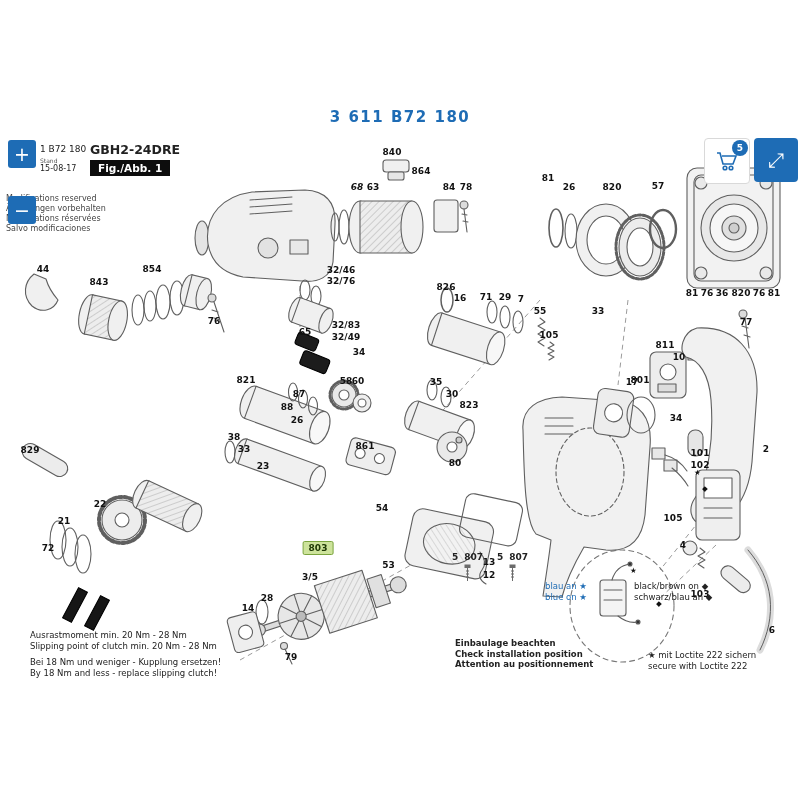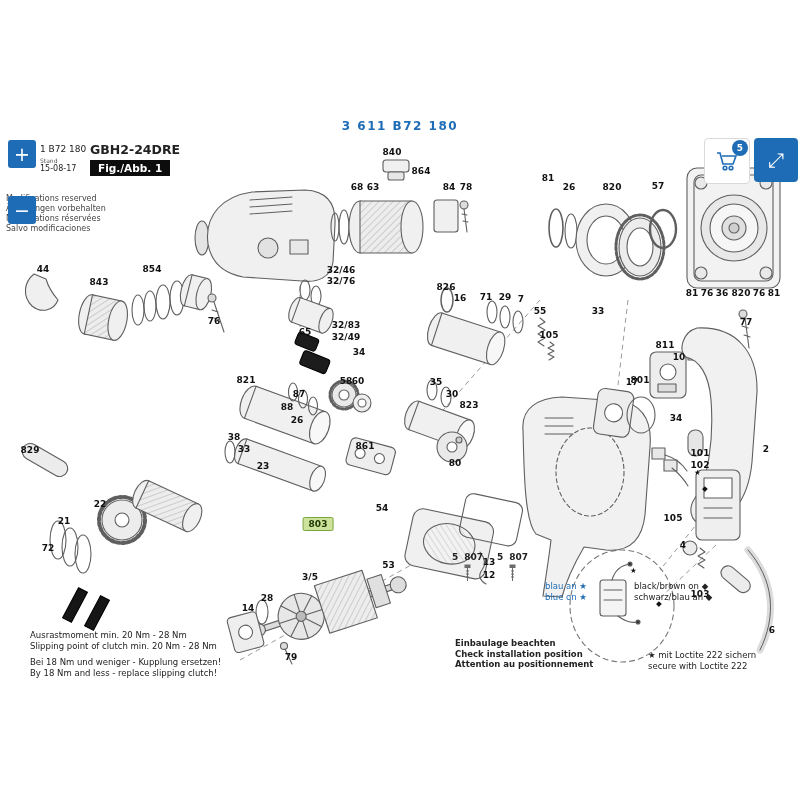--- a/index.html
+++ b/index.html
@@ -3,21 +3,21 @@
 <meta charset="utf-8">
 <style>
   html,body{margin:0;padding:0;background:#fff;}
   body{width:800px;height:800px;position:relative;overflow:hidden;
        font-family:"DejaVu Sans",sans-serif;color:#222;}
   .layer{position:absolute;inset:0;}
   svg.diagram{position:absolute;left:0;top:0;z-index:1;}
   #labels-layer{z-index:3;}
 
   .doc-number{position:absolute;left:0;right:0;top:108px;text-align:center;
-    color:#1e6cb5;font-weight:bold;font-size:12px;letter-spacing:1.5px;z-index:4;margin-top:11px;}
+    color:#1e6cb5;font-weight:bold;font-size:15px;letter-spacing:1.5px;z-index:4;}
 
   .sq-btn{position:absolute;width:28px;height:28px;background:#1e6cb5;color:#fff;
     display:flex;align-items:center;justify-content:center;font-size:19px;
     border-radius:3px;z-index:6;cursor:pointer;user-select:none;}
   .cart-btn{position:absolute;left:704px;top:138px;width:44px;height:44px;background:#fff;
     border:1px solid #d9d9d9;border-radius:4px;z-index:6;display:flex;align-items:center;
     justify-content:center;cursor:pointer;}
   .cart-badge{position:absolute;top:1px;right:1px;width:16px;height:16px;border-radius:50%;
     background:#1e6cb5;color:#fff;font-size:9px;font-weight:bold;display:flex;
     align-items:center;justify-content:center;}
@@ -323,21 +323,21 @@
   </svg>
   <span class="cart-badge">5</span>
 </div>
 <div class="fs-btn">
   <span>⤢</span>
 </div>
 
 <div id="labels-layer" class="layer">
     <span class="plabel" style="left: 392px; top: 152px;">840</span>
     <span class="plabel" style="left: 421px; top: 171px;">864</span>
-    <span class="plabel" style="left: 357px; top: 187px;">68</span>
+    <span class="plabel" style="left: 357px; top: 187px; font-style: italic;">68</span>
     <span class="plabel" style="left: 373px; top: 187px;">63</span>
     <span class="plabel" style="left: 449px; top: 187px;">84</span>
     <span class="plabel" style="left: 466px; top: 187px;">78</span>
     <span class="plabel" style="left: 548px; top: 178px;">81</span>
     <span class="plabel" style="left: 569px; top: 187px;">26</span>
     <span class="plabel" style="left: 612px; top: 187px;">820</span>
     <span class="plabel" style="left: 658px; top: 186px;">57</span>
     <span class="plabel" style="left: 692px; top: 293px;">81</span>
     <span class="plabel" style="left: 707px; top: 293px;">76</span>
     <span class="plabel" style="left: 722px; top: 293px;">36</span>
@@ -377,21 +377,21 @@
     <span class="plabel" style="left: 358px; top: 381px;">60</span>
     <span class="plabel" style="left: 30px; top: 450px;">829</span>
     <span class="plabel" style="left: 234px; top: 437px;">38</span>
     <span class="plabel" style="left: 244px; top: 449px;">33</span>
     <span class="plabel" style="left: 263px; top: 466px;">23</span>
     <span class="plabel" style="left: 100px; top: 504px;">22</span>
     <span class="plabel" style="left: 64px; top: 521px;">21</span>
     <span class="plabel" style="left: 48px; top: 548px;">72</span>
     <span class="plabel" style="left: 382px; top: 508px;">54</span>
     <span class="plabel" style="left: 375px; top: 565px; padding-left: 27px;">53</span>
-    <span class="plabel hl" style="left: 318px; top: 524px;">803</span>
+    <span class="plabel hl" style="left: 318px; top: 548px;">803</span>
     <span class="plabel" style="left: 310px; top: 577px;">3/5</span>
     <span class="plabel" style="left: 248px; top: 608px;">14</span>
     <span class="plabel" style="left: 267px; top: 598px;">28</span>
     <span class="plabel" style="left: 291px; top: 657px;">79</span>
     <span class="plabel" style="left: 489px; top: 562px;">13</span>
     <span class="plabel" style="left: 489px; top: 575px;">12</span>
     <span class="plabel" style="left: 608px; top: 380px; margin-left: 32px;">801</span>
     <span class="plabel" style="left: 632px; top: 382px;">17</span>
     <span class="plabel" style="left: 665px; top: 345px;">811</span>
     <span class="plabel" style="left: 679px; top: 357px;">10</span>

